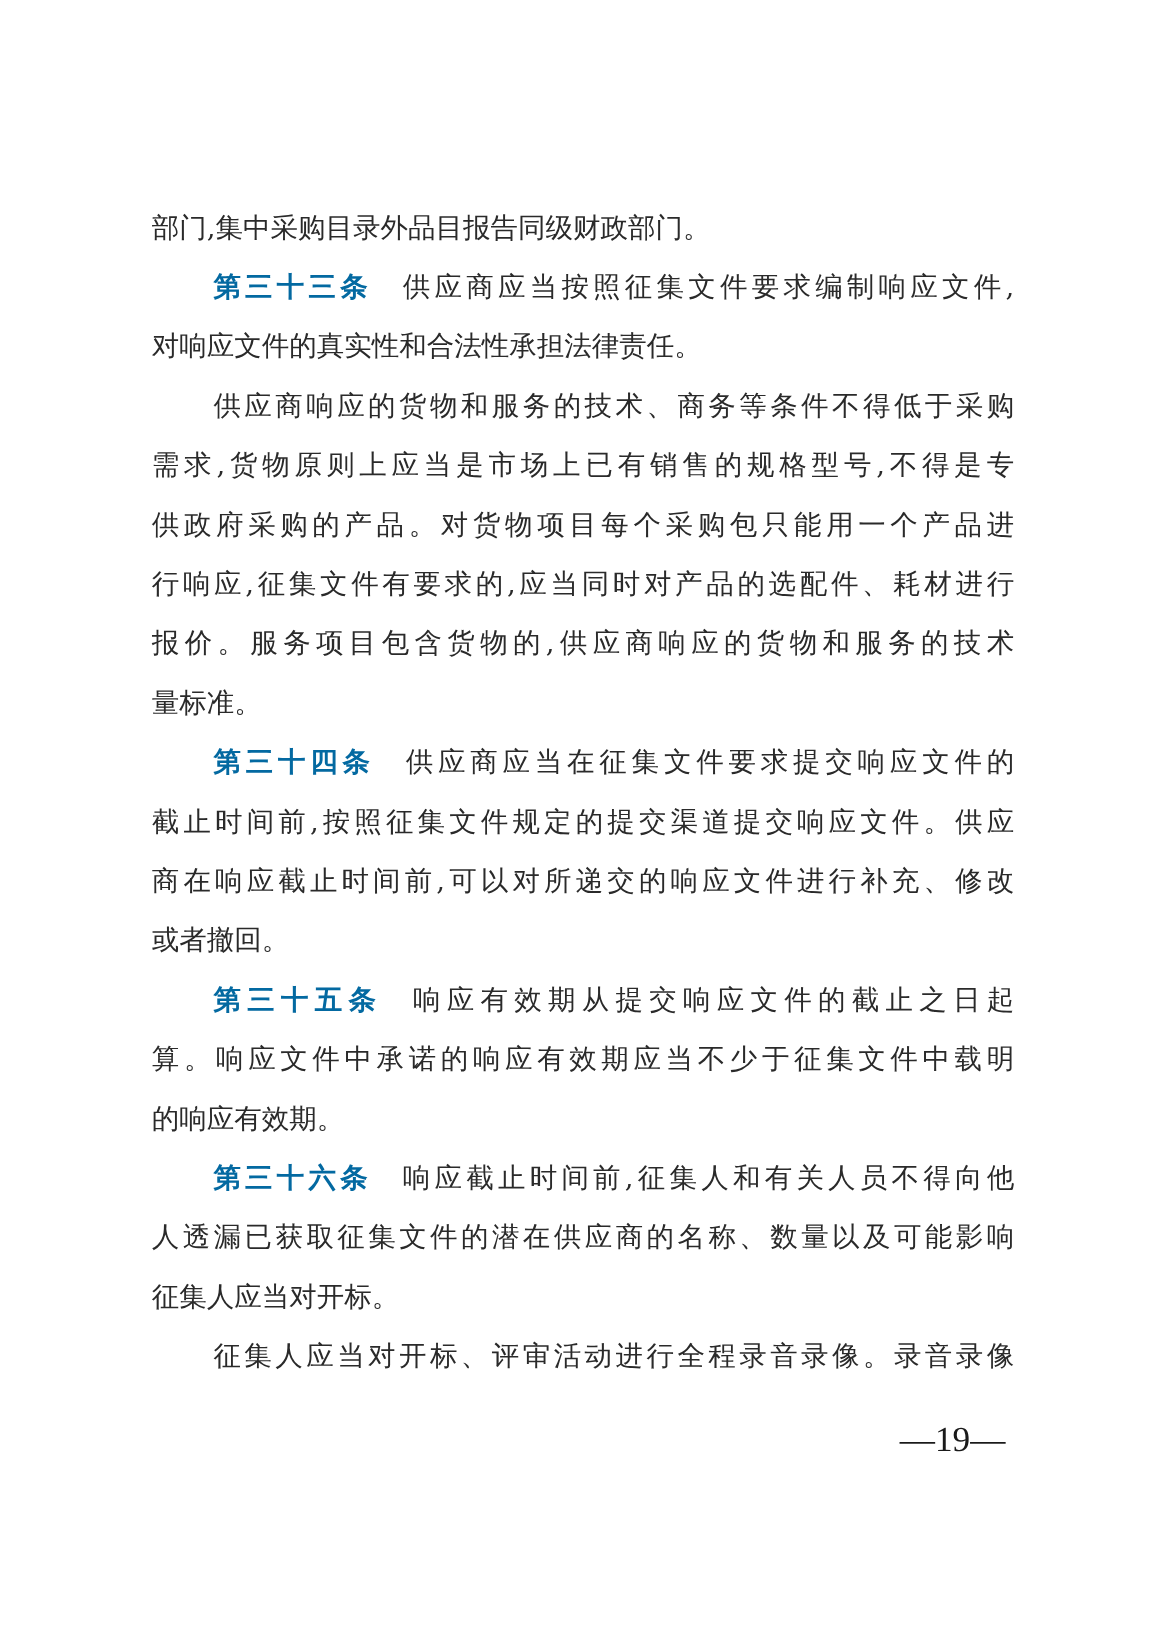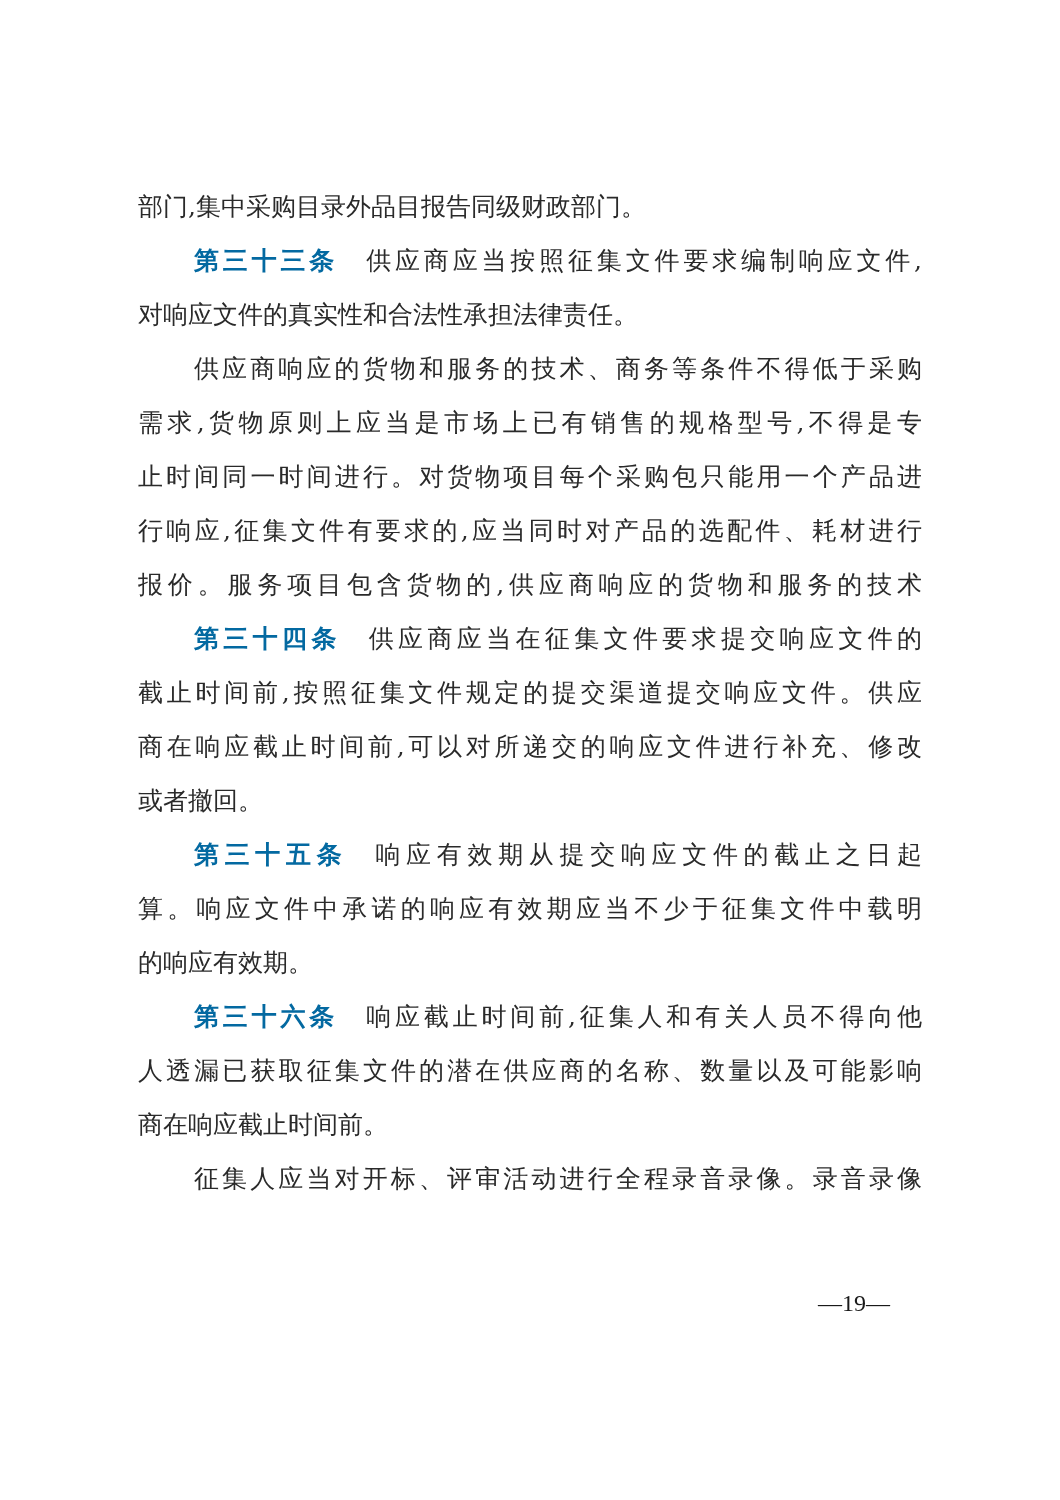--- a/index.html
+++ b/index.html
@@ -30,49 +30,50 @@
   .art-head {
     font-family: "DejaVu Sans", "Liberation Sans", sans-serif;
     font-weight: bold;
     color: #0369a1;
     margin-right: 28px;
   }
   .page-number {
     position: absolute;
     left: 818px; top: 1290px;
     font-family: "Liberation Serif", "DejaVu Serif", serif;
-    font-size: 24px;
+    font-size: 32px;
     color: #1a1a1a;
   }
 </style>
 </head>
 <body>
 
 <div class="page">
   <div class="line last"><span>部门,集中采购目录外品目报告同级财政部门。</span></div>
 
   <div class="line indent"><span class="art-head">第三十三条</span><span>供应商应当按照征集文件要求编制响应文件,</span></div>
   <div class="line last"><span>对响应文件的真实性和合法性承担法律责任。</span></div>
 
   <div class="line indent"><span>供应商响应的货物和服务的技术、商务等条件不得低于采购</span></div>
   <div class="line"><span>需求,货物原则上应当是市场上已有销售的规格型号,不得是专</span></div>
-  <div class="line"><span>止时间同一时间进行。对货物项目每个采购包只能用一个产品进</span></div>
+  <div class="line"><span>供政府采购的产品。对货物项目每个采购包只能用一个产品进</span></div>
   <div class="line"><span>行响应,征集文件有要求的,应当同时对产品的选配件、耗材进行</span></div>
   <div class="line"><span>报价。服务项目包含货物的,供应商响应的货物和服务的技术</span></div>
+  <div class="line last"><span>量标准。</span></div>
 
   <div class="line indent"><span class="art-head">第三十四条</span><span>供应商应当在征集文件要求提交响应文件的</span></div>
   <div class="line"><span>截止时间前,按照征集文件规定的提交渠道提交响应文件。供应</span></div>
   <div class="line"><span>商在响应截止时间前,可以对所递交的响应文件进行补充、修改</span></div>
   <div class="line last"><span>或者撤回。</span></div>
 
   <div class="line indent"><span class="art-head">第三十五条</span><span>响应有效期从提交响应文件的截止之日起</span></div>
   <div class="line"><span>算。响应文件中承诺的响应有效期应当不少于征集文件中载明</span></div>
   <div class="line last"><span>的响应有效期。</span></div>
 
   <div class="line indent"><span class="art-head">第三十六条</span><span>响应截止时间前,征集人和有关人员不得向他</span></div>
   <div class="line"><span>人透漏已获取征集文件的潜在供应商的名称、数量以及可能影响</span></div>
 
-  <div class="line last"><span>商在响应截止时间前。</span></div>
+  <div class="line last"><span>征集人应当对开标。</span></div>
 
   <div class="line indent"><span>征集人应当对开标、评审活动进行全程录音录像。录音录像</span></div>
 </div>
 
 <div class="page-number">—19—</div>
 
 </body></html>

